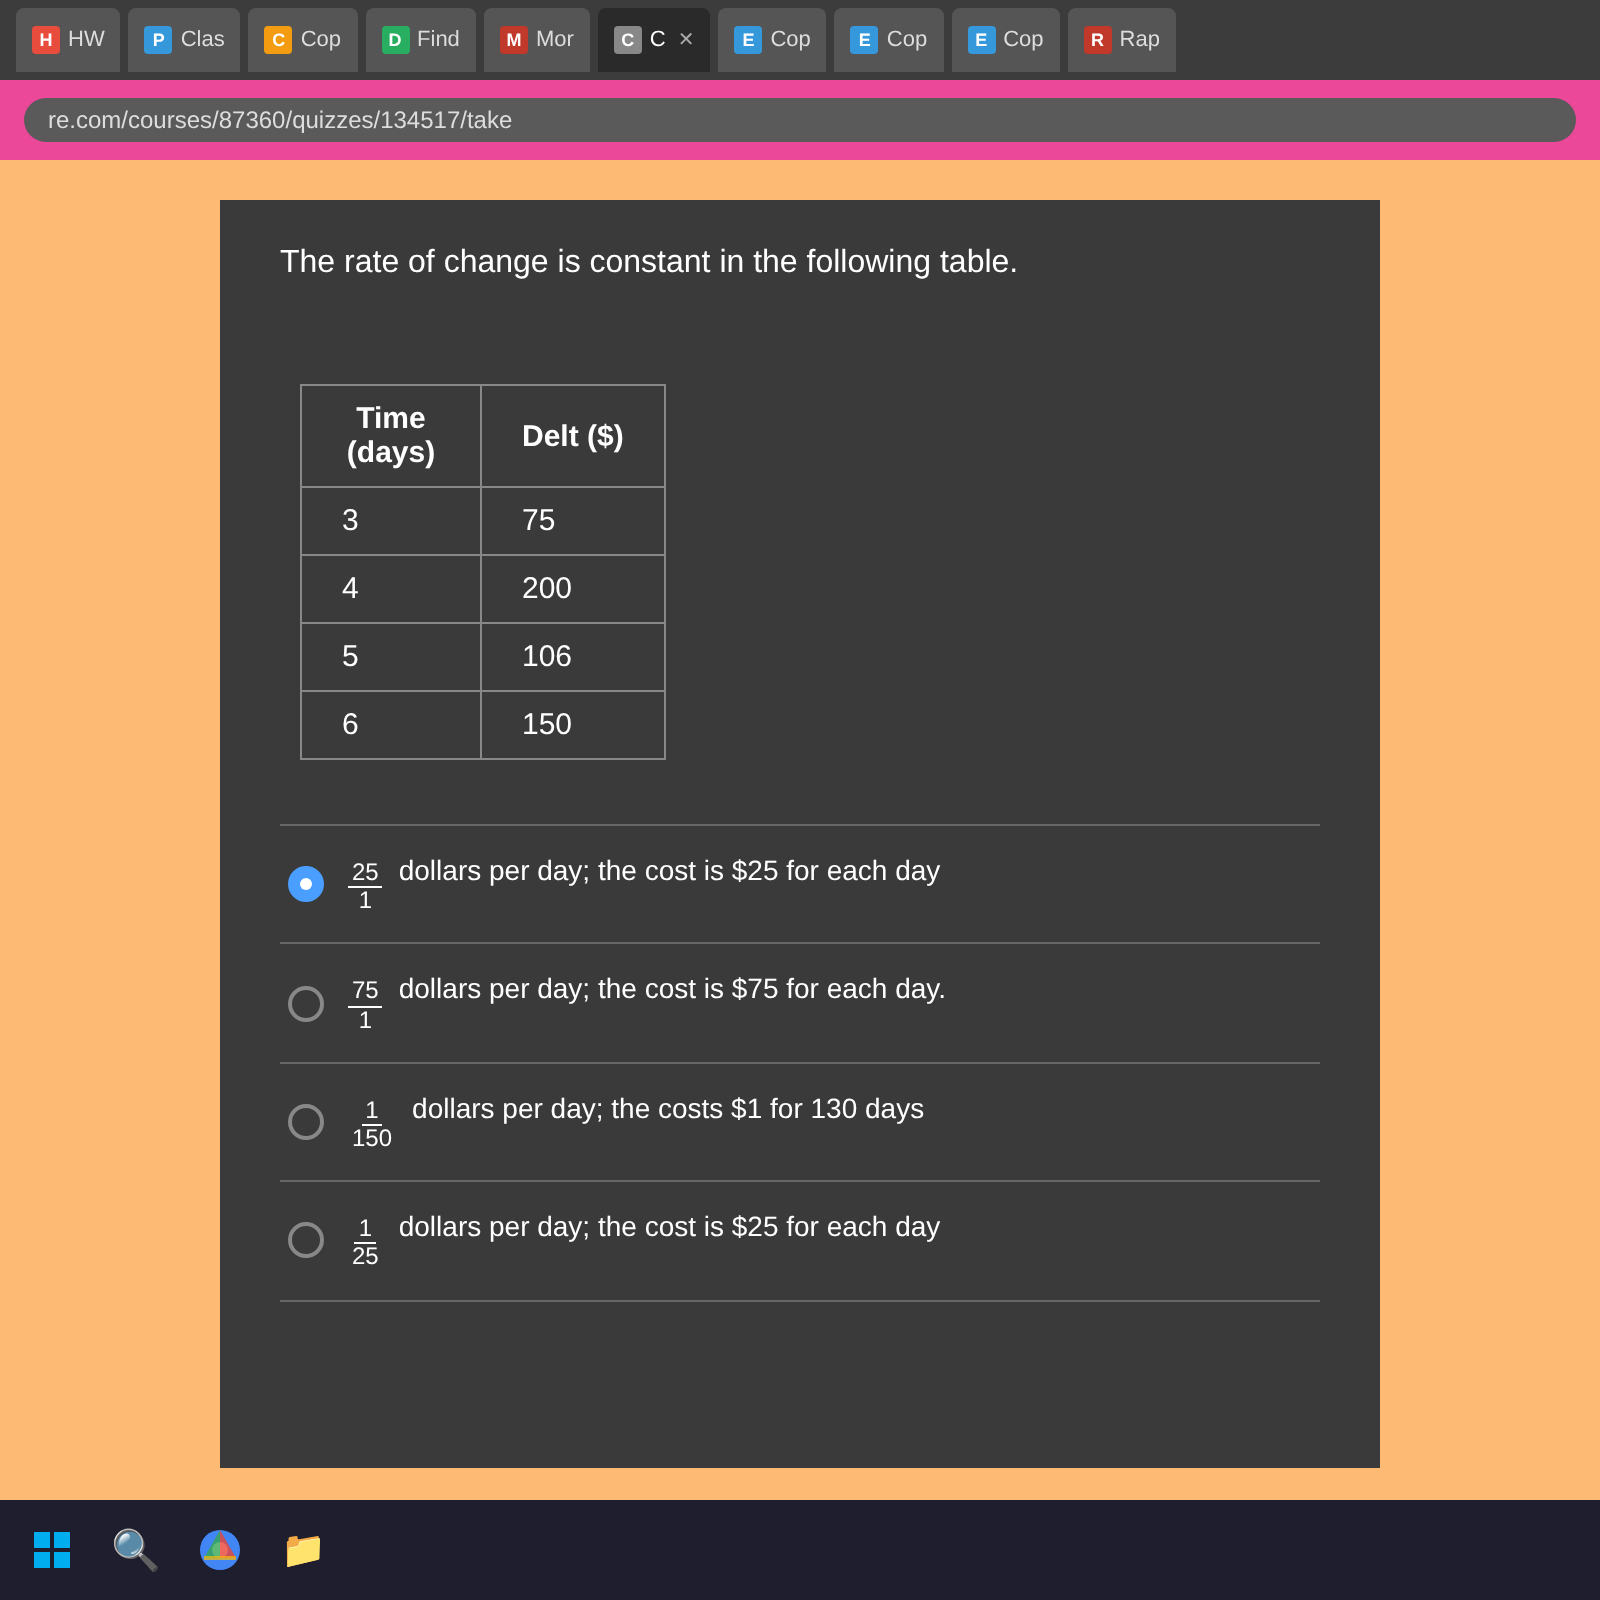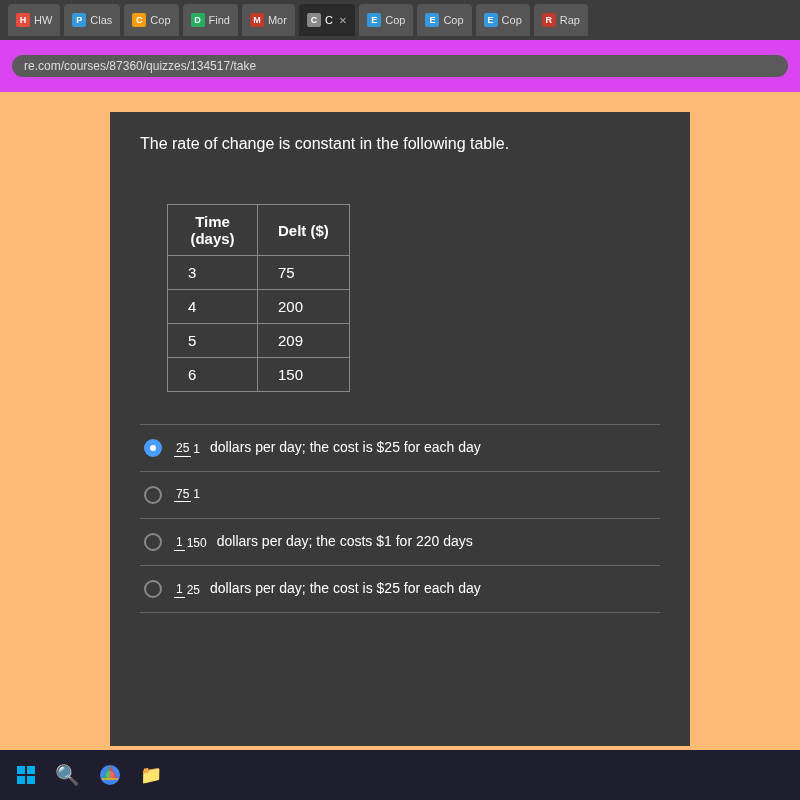--- a/index.html
+++ b/index.html
@@ -54,22 +54,22 @@
     }
 
     .tab-close {
       font-size: 10px;
       color: #aaa;
       margin-left: 2px;
     }
 
     
     .address-bar {
-      background: #d946ef;
-      height: 52px;
+      background: #ec4899;
+      height: 40px;
       display: flex;
       align-items: center;
       padding: 0 12px;
     }
 
     .address-input {
       background: #5a5a5a;
       color: #ddd;
       border: none;
       border-radius: 12px;
@@ -99,21 +99,21 @@
       font-size: 16px;
       line-height: 1.5;
       margin-bottom: 24px;
       font-weight: 500;
     }
 
     
     .data-table {
       border-collapse: collapse;
       margin-bottom: 32px;
-      margin-left: 27px;
+      margin-left: 10px;
     }
 
     .data-table th, .data-table td {
       border: 1.5px solid #888;
       padding: 8px 20px;
       text-align: left;
       color: #ffffff;
       font-size: 15px;
       background: #3a3a3a;
       min-width: 90px;
@@ -170,21 +170,21 @@
     .answer-text {
       color: #ffffff;
       font-size: 14px;
       display: flex;
       align-items: baseline;
       gap: 6px;
     }
 
     .fraction {
       display: inline-flex;
-      flex-direction: row;
+      flex-direction: column;
       align-items: center;
       font-size: 13px;
       line-height: 1.1;
       margin-right: 2px;
       vertical-align: middle;
     }
 
     .fraction .numerator {
       border-bottom: 1px solid #fff;
       padding: 0 2px;
@@ -298,21 +298,21 @@
         <tr>
           <td>3</td>
           <td>75</td>
         </tr>
         <tr>
           <td>4</td>
           <td>200</td>
         </tr>
         <tr>
           <td>5</td>
-          <td>209</td>
+          <td>106</td>
         </tr>
         <tr>
           <td>6</td>
           <td>150</td>
         </tr>
       </tbody>
     </table>
 
     <div class="answer-options">
 
@@ -327,31 +327,32 @@
         </div>
       </div>
 
       <div class="answer-option">
         <div class="radio-circle"></div>
         <div class="answer-text">
           <span class="fraction">
             <span class="numerator">75</span>
             <span class="denominator">1</span>
           </span>
+          <span>dollars per day; the cost is $75 for each day.</span>
         </div>
       </div>
 
       <div class="answer-option">
         <div class="radio-circle"></div>
         <div class="answer-text">
           <span class="fraction">
             <span class="numerator">1</span>
             <span class="denominator">150</span>
           </span>
-          <span>dollars per day; the costs $1 for 220 days</span>
+          <span>dollars per day; the costs $1 for 130 days</span>
         </div>
       </div>
 
       <div class="answer-option">
         <div class="radio-circle"></div>
         <div class="answer-text">
           <span class="fraction">
             <span class="numerator">1</span>
             <span class="denominator">25</span>
           </span>

